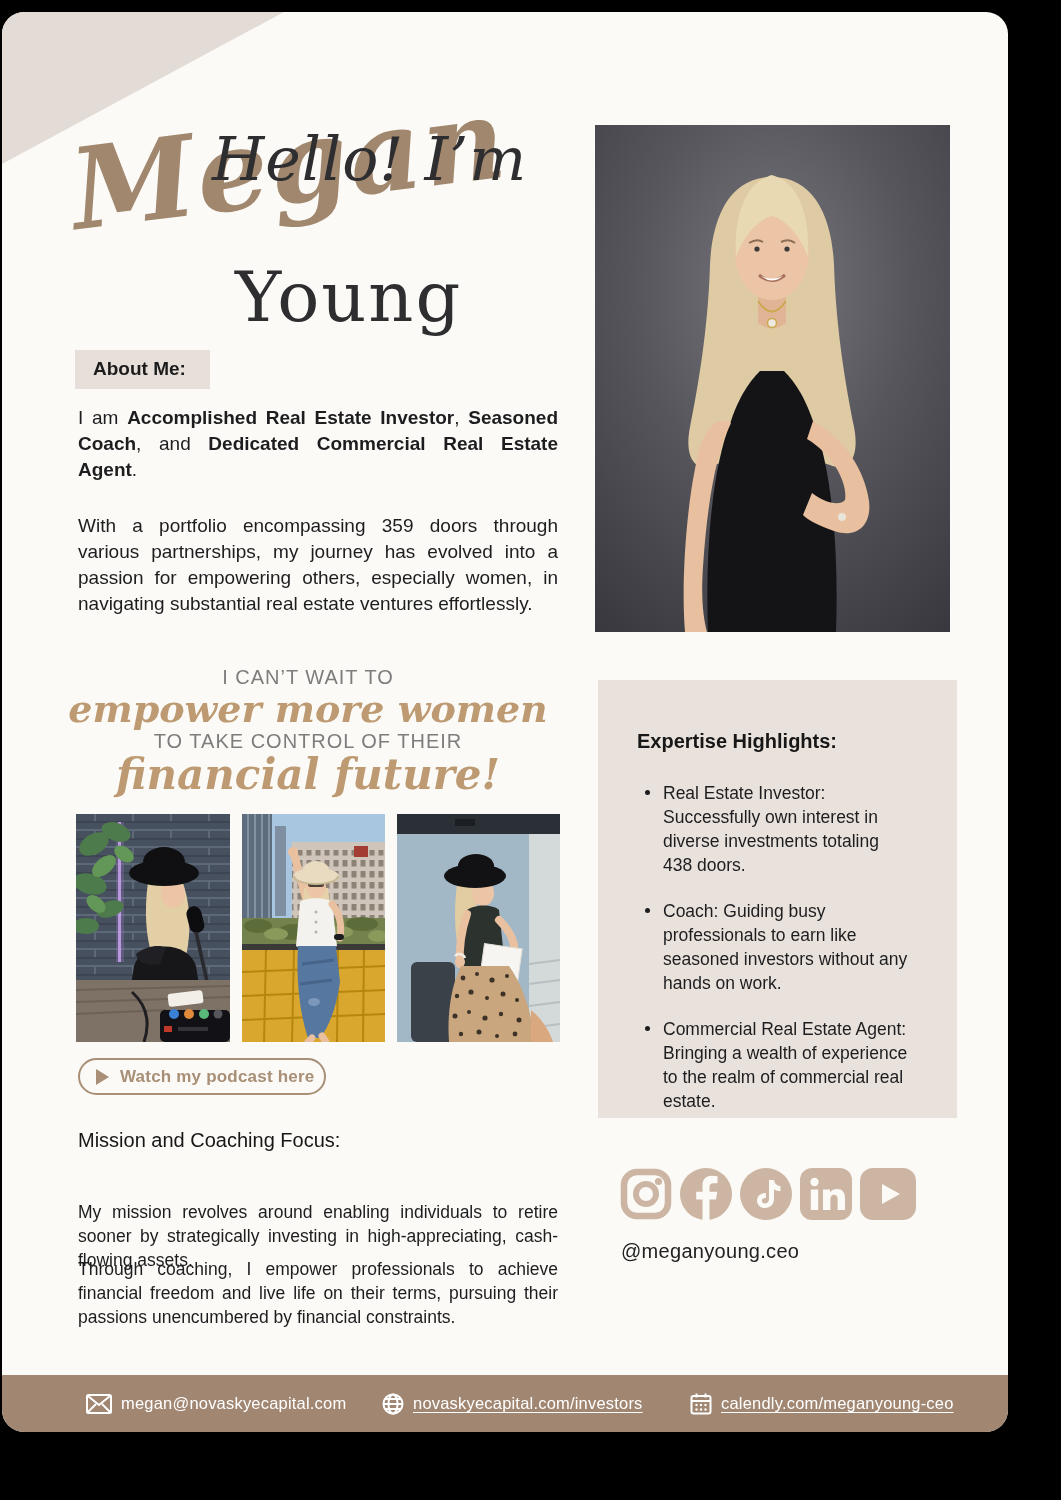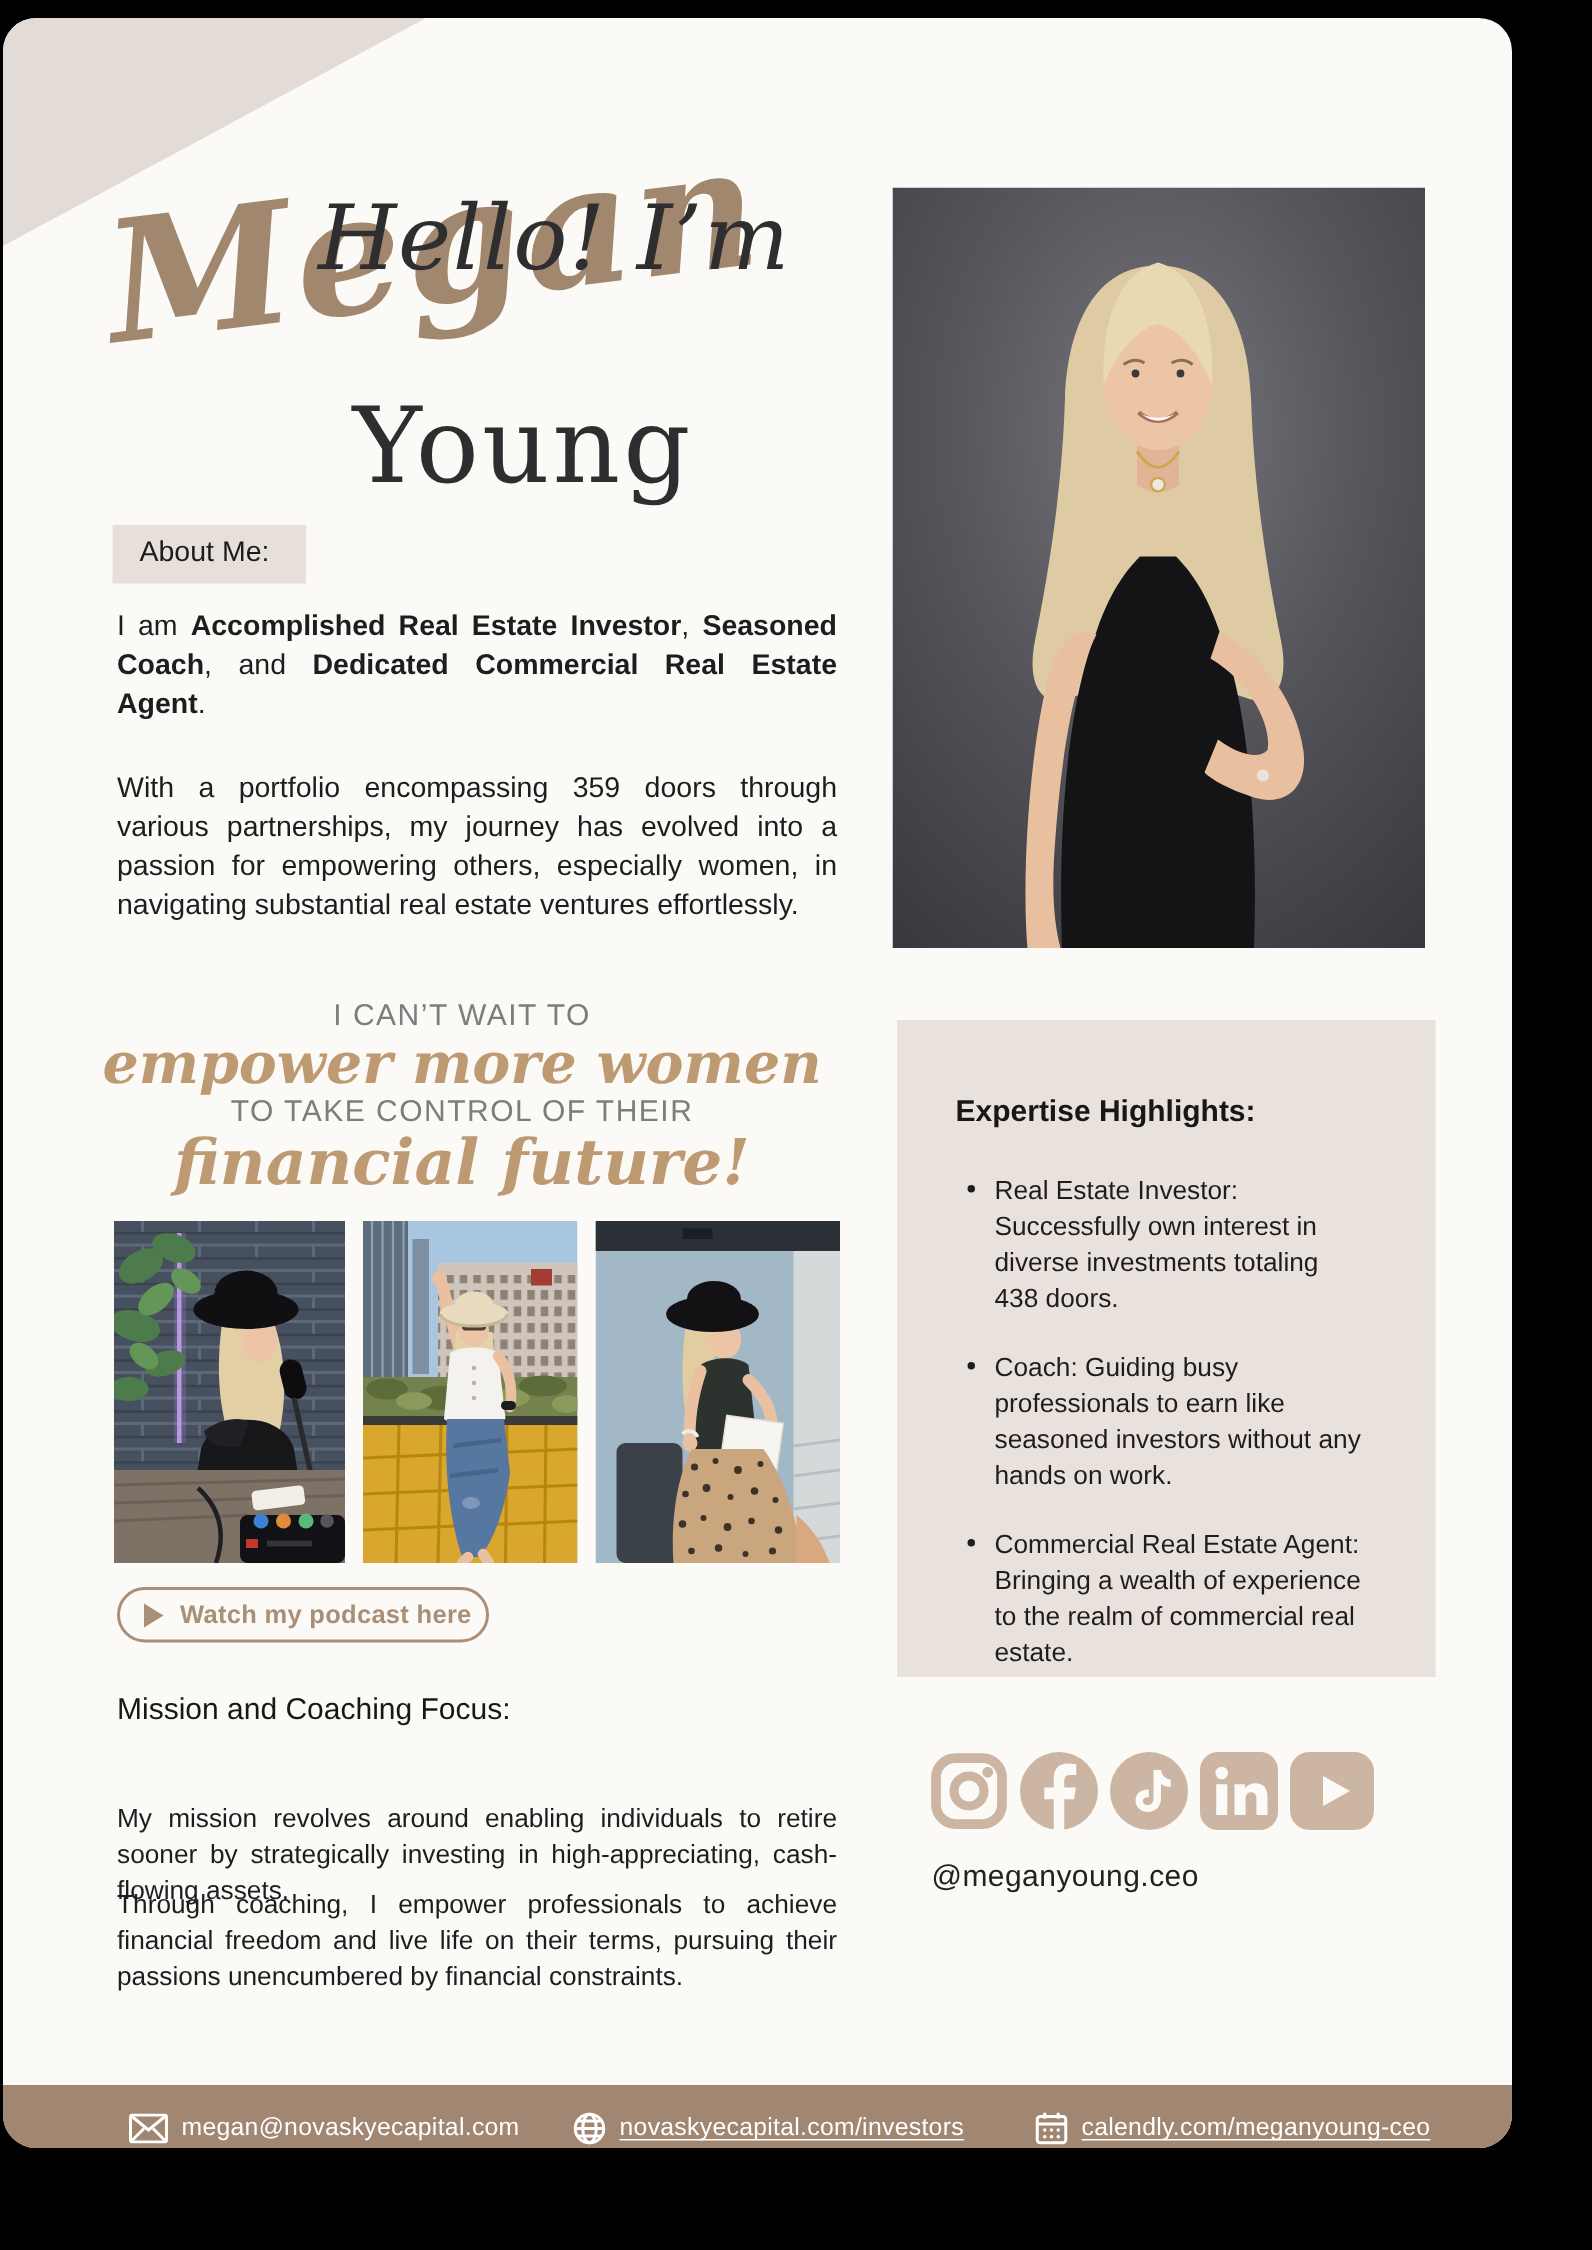--- a/index.html
+++ b/index.html
@@ -15,21 +15,21 @@
   
   .serif  { font-family:"DejaVu Serif","Liberation Serif",serif; color:#2e2e30; }
   .script { font-family:"DejaVu Serif","Liberation Serif",serif; font-style:italic; font-weight:700; }
 
   .t-hello { position:absolute; left:210px; top:112px; font-size:60px; letter-spacing:1px;font-style:italic; }
   .t-first { position:absolute; left:68px;  top:96px;  font-size:112px; line-height:1;
              color:#a1876d; transform:rotate(-7deg); letter-spacing:2px; }
   .t-last  { position:absolute; left:233px; top:244px; font-size:70px; letter-spacing:2px;text-align:center; }
 
   .badge { position:absolute; left:73px; top:338px; background:#e7e0da; color:#1c1c1c;
-           font-size:19px; font-weight:400; padding:8px 24px 9px 18px; }
+           font-size:19px; font-weight:700; padding:8px 24px 9px 18px; }
 
   
   .para { position:absolute; left:76px; width:480px; font-size:19px; line-height:26px;
           color:#1d1d1f; text-align:justify; }
   .para .b { font-weight:700; }
   #p1 { top:393px; }
   #p2 { top:501px; }
 
   .quote { position:absolute; left:56px; top:653px; width:500px; text-align:center; }
   .q-caps   { font-size:20px; color:#7d7d7d; letter-spacing:1px; line-height:24px; }
@@ -61,21 +61,21 @@
   .bullet-item { display:flex; margin-bottom:22px; }
   .bullet-item .dot { width:5px; height:5px; border-radius:50%; background:#1d1d1f;
                       margin:9px 13px 0 8px; flex:none; }
   .bullet-item .bt { font-size:17.5px; line-height:24px; color:#1d1d1f; width:245px; }
 
   .social { position:absolute; left:618px; top:1156px; display:flex; gap:8px; align-items:center; }
   .social svg { display:block; cursor:pointer; }
   .handle { position:absolute; left:619px; top:1228px; font-size:20px; color:#222; letter-spacing:.3px; }
 
   
-  .footer { position:absolute; left:0; bottom:0; width:100%; height:42px; background:#a18672; }
+  .footer { position:absolute; left:0; bottom:0; width:100%; height:57px; background:#a18672; }
   .f-item { position:absolute; top:0; height:57px; display:flex; align-items:center; gap:9px;
             color:#fff; font-size:16.5px; letter-spacing:.2px; }
   .f-item .u { text-decoration:underline; text-underline-offset:3px; cursor:pointer; }
   #f1 { left:84px; } #f2 { left:380px; } #f3 { left:688px; }
 </style>
 </head>
 <body>
 
 <div class="page">
   <div class="corner-tri"></div>

